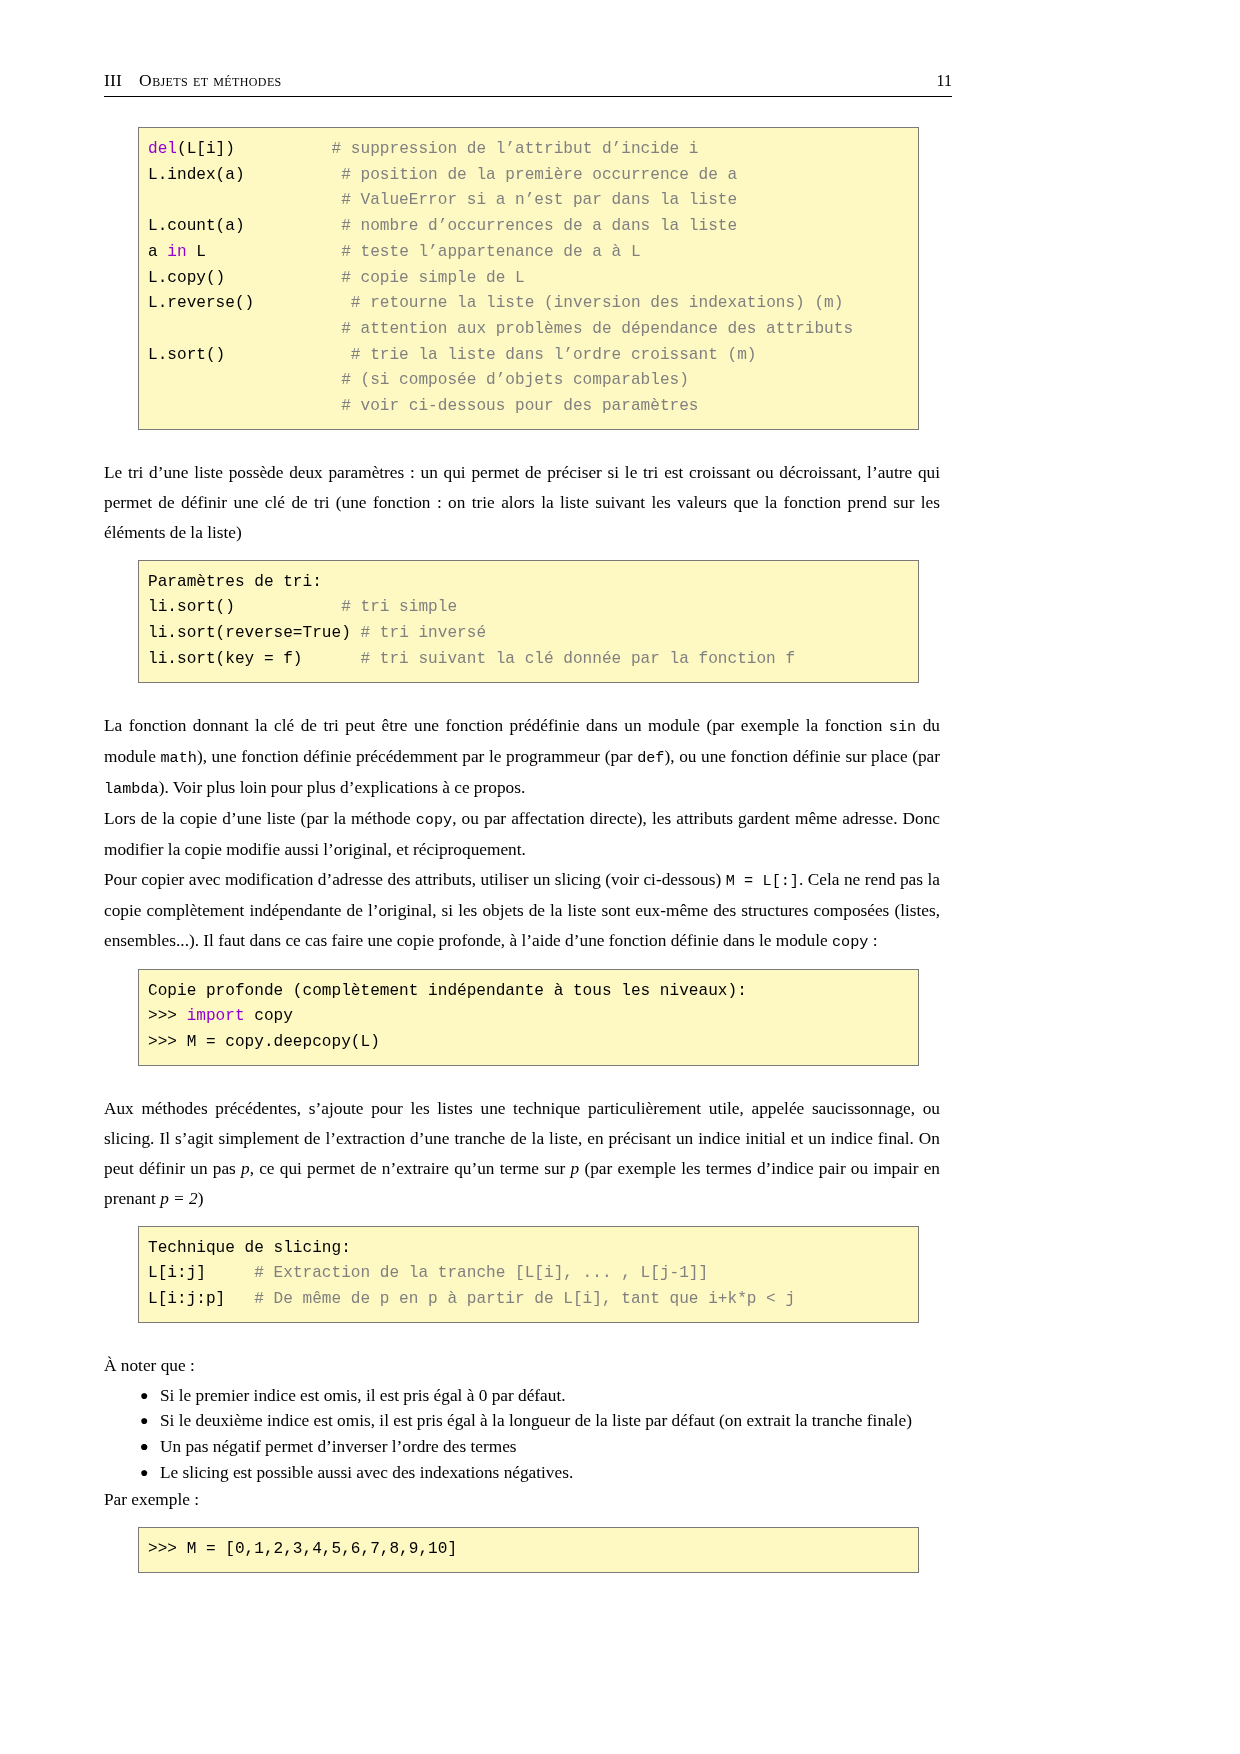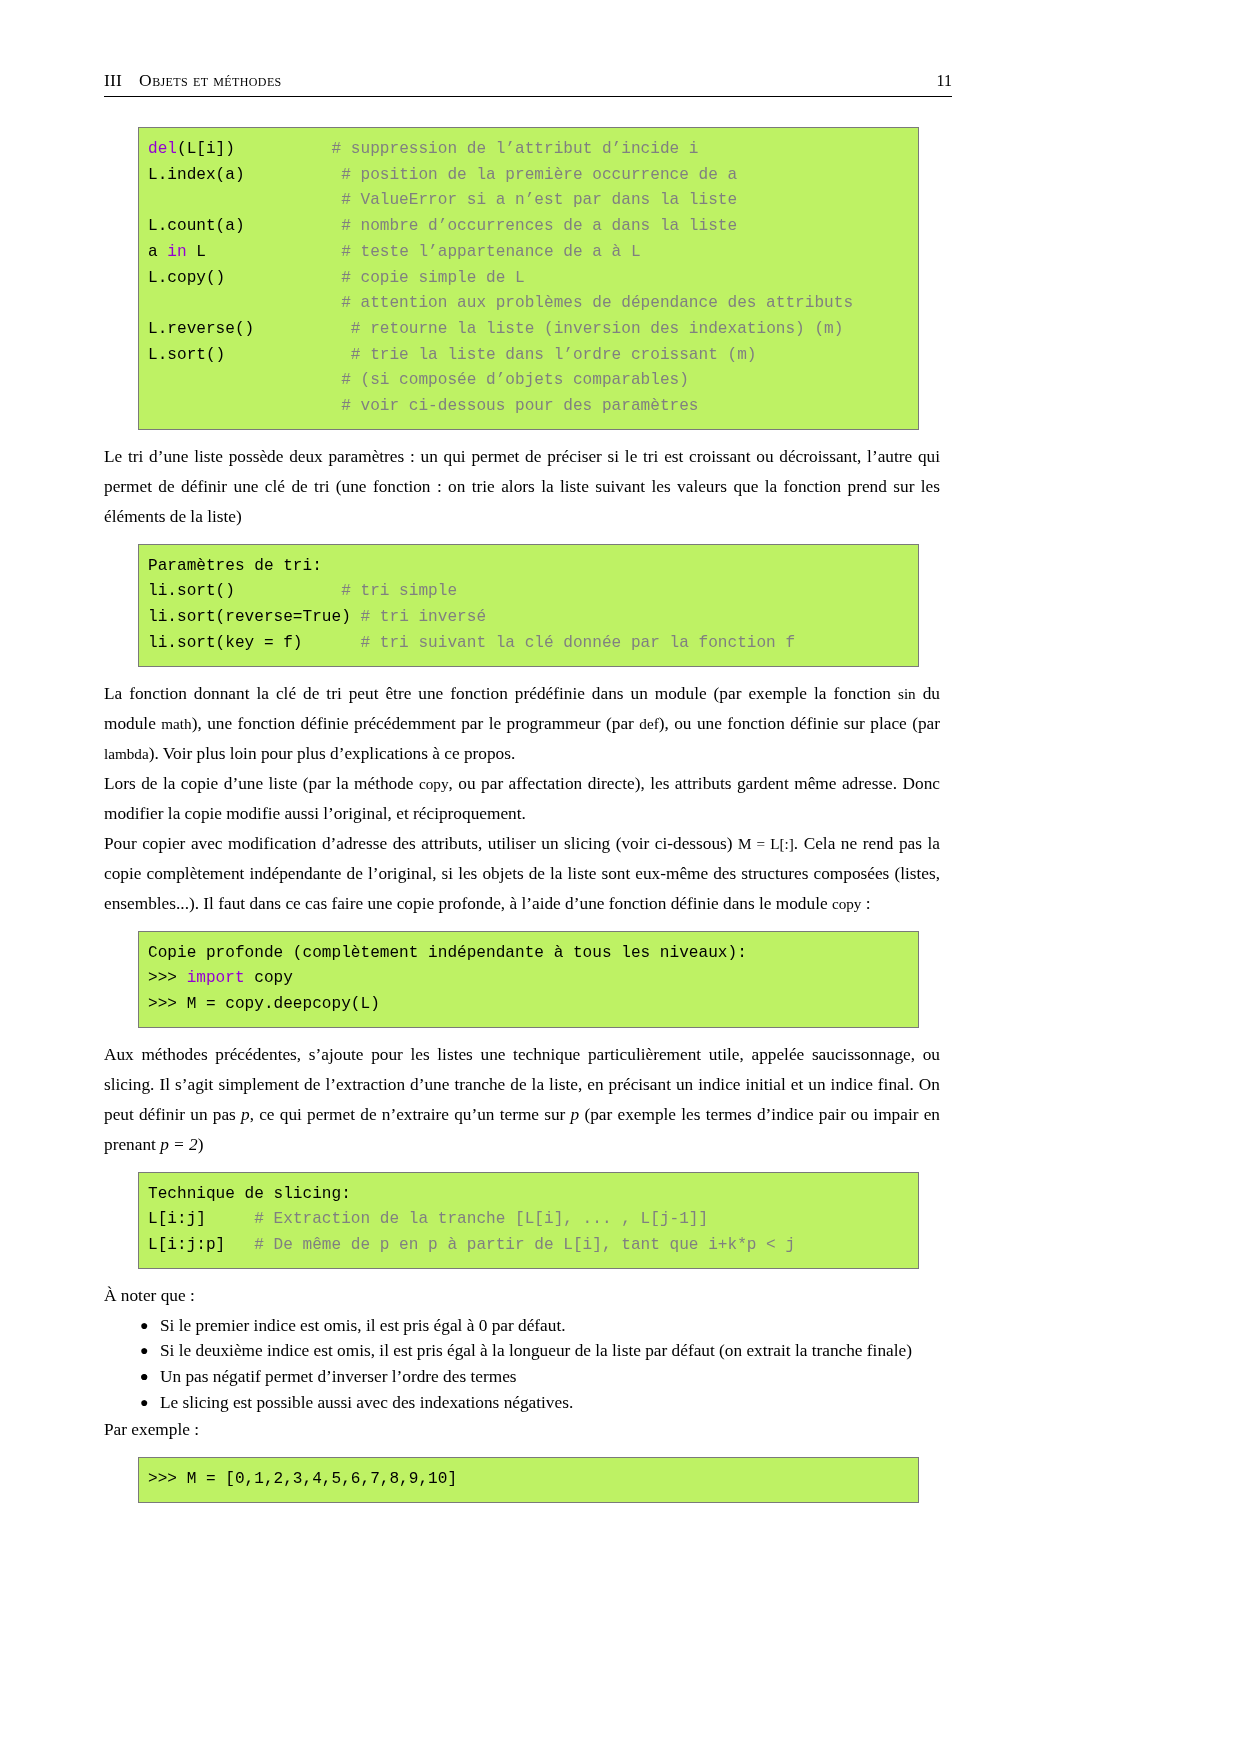--- a/index.html
+++ b/index.html
@@ -60,35 +60,35 @@
   p.body {
     font-size: 17.3px;
     line-height: 30px;
     margin: 0 12px 0 0;
     text-align: justify;
     text-justify: inter-word;
     hyphens: none;
   }
   p.body + p.body { margin-top: 0px; }
   .mono-inline {
-    font-family: Liberation Serif, serif;
+    font-family: Liberation Mono, monospace;
     font-size: 15.2px;
   }
   .math-it {
     font-family: "Liberation Serif", serif;
     font-style: italic;
   }
 
   
   .codebox {
-    background: #bef264;
+    background: #fef9c3;
     border: 1.4px solid #7a7a7a;
     box-sizing: border-box;
     padding: 9px 0 9px 0;
-    margin: 12px 0 12px 34px;
+    margin: 12px 0 28px 34px;
     width: 781px;
   }
   .codeline {
     font-family: "Liberation Mono", "DejaVu Sans Mono", monospace;
     font-size: 16.1px;
     line-height: 25.7px;
     white-space: pre;
     padding-left: 9px;
     color: #000;
   }
@@ -131,22 +131,22 @@
       <div class="runhead-page">11</div>
     </div>
 
     <div class="codebox">
       <div class="codeline"><span class="kw">del</span><span>(L[i])</span><span>          </span><span class="cm"># suppression de l’attribut d’incide i</span></div>
       <div class="codeline"><span>L.index(a)</span><span>          </span><span class="cm"># position de la première occurrence de a</span></div>
       <div class="codeline"><span></span><span>                    </span><span class="cm"># ValueError si a n’est par dans la liste</span></div>
       <div class="codeline"><span>L.count(a)</span><span>          </span><span class="cm"># nombre d’occurrences de a dans la liste</span></div>
       <div class="codeline"><span>a </span><span class="kw">in</span><span> L</span><span>              </span><span class="cm"># teste l’appartenance de a à L</span></div>
       <div class="codeline"><span>L.copy()</span><span>            </span><span class="cm"># copie simple de L</span></div>
+      <div class="codeline"><span>L.reverse()</span><span>          </span><span class="cm"># retourne la liste (inversion des indexations) (m)</span></div>
       <div class="codeline"><span></span><span>                    </span><span class="cm"># attention aux problèmes de dépendance des attributs</span></div>
-      <div class="codeline"><span>L.reverse()</span><span>          </span><span class="cm"># retourne la liste (inversion des indexations) (m)</span></div>
       <div class="codeline"><span>L.sort()</span><span>             </span><span class="cm"># trie la liste dans l’ordre croissant (m)</span></div>
       <div class="codeline"><span></span><span>                    </span><span class="cm"># (si composée d’objets comparables)</span></div>
       <div class="codeline"><span></span><span>                    </span><span class="cm"># voir ci-dessous pour des paramètres</span></div>
     </div>
 
     <p class="body">Le tri d’une liste possède deux paramètres : un qui permet de préciser si le tri est croissant ou décroissant, l’autre qui permet de définir une clé de tri (une fonction : on trie alors la liste suivant les valeurs que la fonction prend sur les éléments de la liste)</p>
 
     <div class="codebox">
       <div class="codeline"><span>Paramètres de tri:</span></div>
       <div class="codeline"><span>li.sort()</span><span>           </span><span class="cm"># tri simple</span></div>

